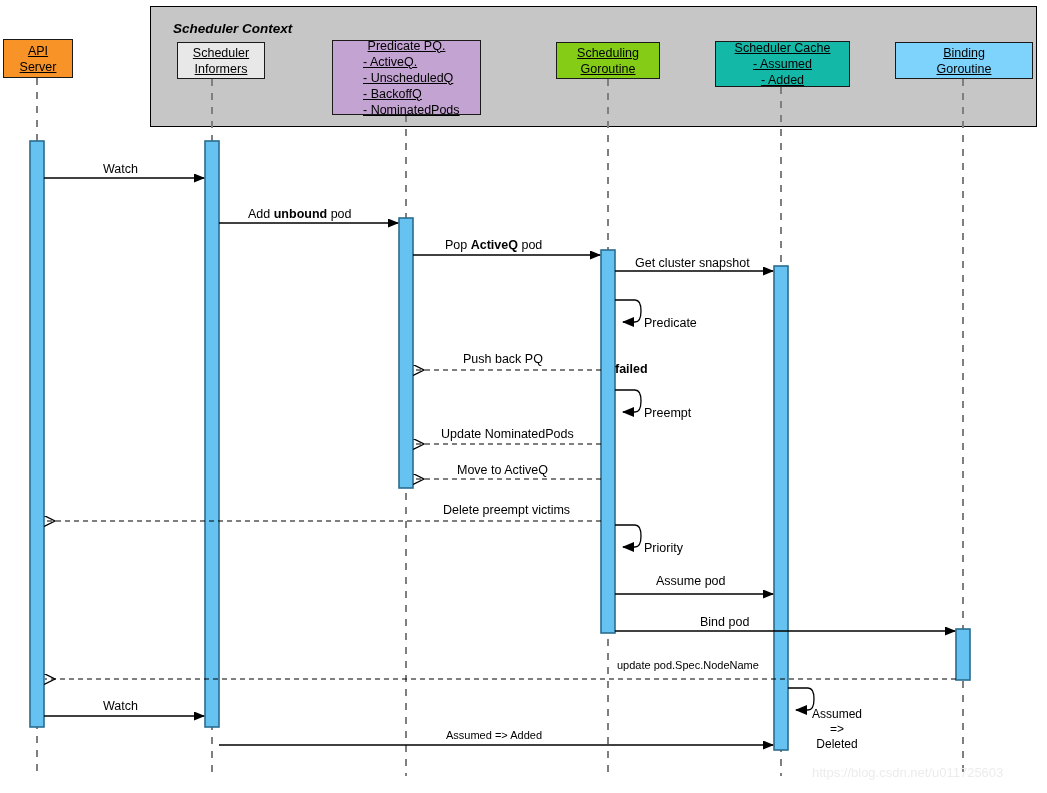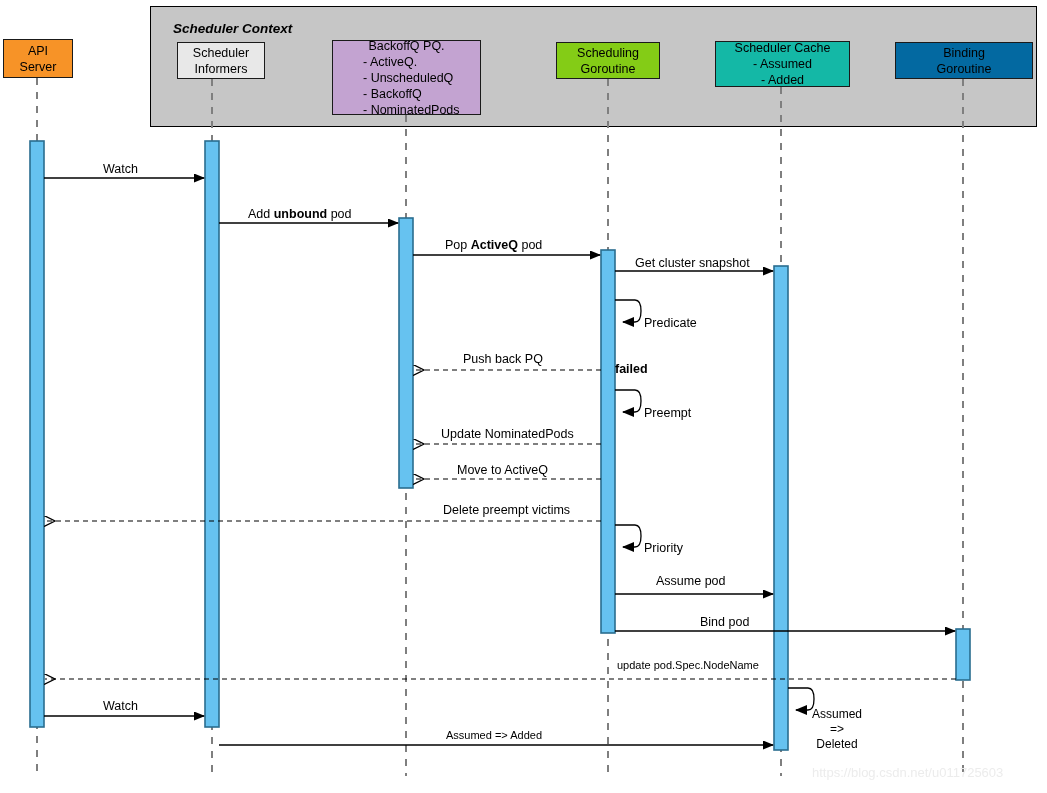--- a/index.html
+++ b/index.html
@@ -44,20 +44,21 @@
     box-sizing: border-box;
     border: 1.5px solid #1a1a1a;
     display: flex;
     flex-direction: column;
     justify-content: center;
     font-size: 12.5px;
     line-height: 16px;
     color: #000000;
     text-align: center;
     padding: 3px 4px;
+    text-decoration: underline;
   }
   .actor-box .t-center { text-align: center; }
   .actor-box .t-left   { text-align: left; padding-left: 26px; }
   .msg-label {
     position: absolute;
     font-size: 12.5px;
     color: #000000;
     white-space: nowrap;
     line-height: 14px;
   }
@@ -141,36 +142,36 @@
 
   <div id="actor-layer">
       <div class="actor-box" style="left: 3px; top: 39px; width: 70px; height: 39px; background: rgb(247, 147, 39);">
         <div class="t-center">API Server</div>
       </div>
       <div class="actor-box" style="left: 177px; top: 42px; width: 88px; height: 37px; background: rgb(232, 232, 232);">
         <div class="t-center">Scheduler</div>
         <div class="t-center">Informers</div>
       </div>
       <div class="actor-box" style="left: 332px; top: 40px; width: 149px; height: 75px; background: rgb(195, 163, 209);">
-        <div class="t-center">BackoffQ PQ.</div>
+        <div class="t-center">Predicate PQ.</div>
         <div class="t-left">- ActiveQ.</div>
         <div class="t-left">- UnscheduledQ</div>
         <div class="t-left">- BackoffQ</div>
         <div class="t-left">- NominatedPods</div>
       </div>
       <div class="actor-box" style="left: 556px; top: 42px; width: 104px; height: 37px; background: #84cc16;">
         <div class="t-center">Scheduling</div>
         <div class="t-center">Goroutine</div>
       </div>
       <div class="actor-box" style="left: 715px; top: 41px; width: 135px; height: 46px; background: #14b8a6;">
         <div class="t-center">Scheduler Cache</div>
         <div class="t-center">- Assumed</div>
         <div class="t-center">- Added</div>
       </div>
-      <div class="actor-box" style="left: 895px; top: 42px; width: 138px; height: 37px; background: #0369a1;">
+      <div class="actor-box" style="left: 895px; top: 42px; width: 138px; height: 37px; background: #7dd3fc;">
         <div class="t-center">Binding</div>
         <div class="t-center">Goroutine</div>
       </div>
     </div>
 
   <div id="label-layer">
       <div class="msg-label" style="left: 103px; top: 162px;">Watch</div>
       <div class="msg-label" style="left: 248px; top: 207px;">Add <b>unbound</b> pod</div>
       <div class="msg-label" style="left: 445px; top: 238px;">Pop <b>ActiveQ</b> pod</div>
       <div class="msg-label" style="left: 635px; top: 256px;">Get cluster snapshot</div>

